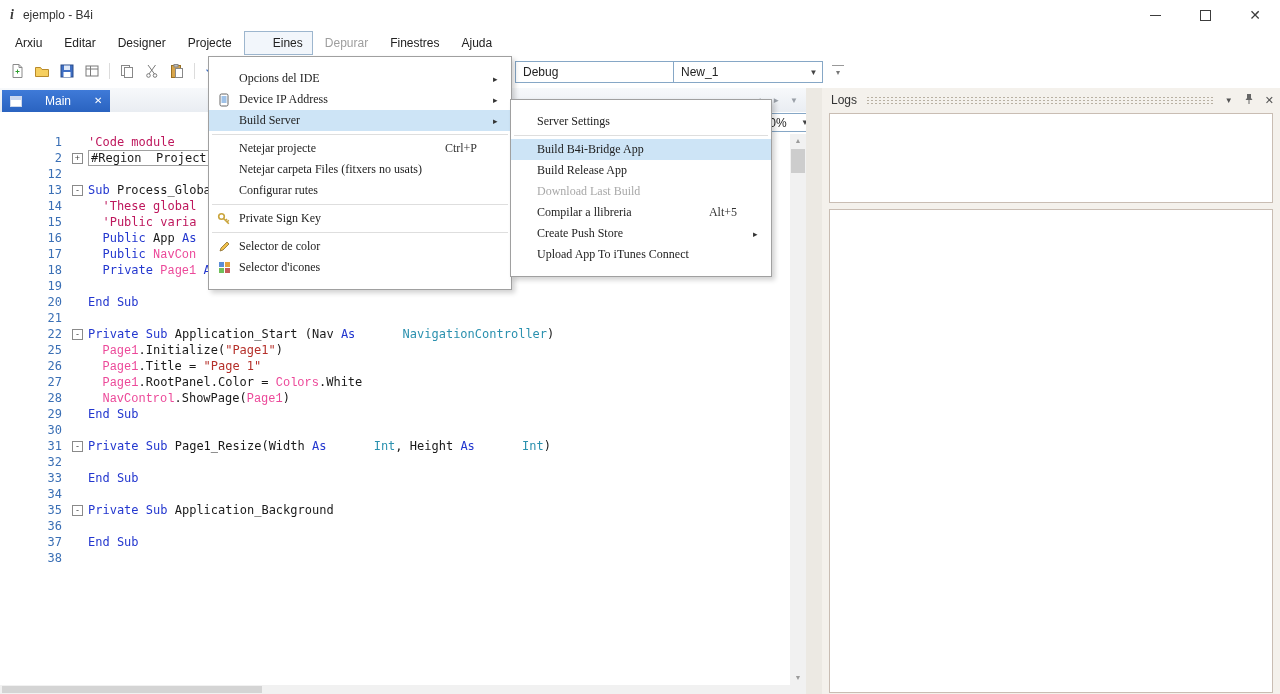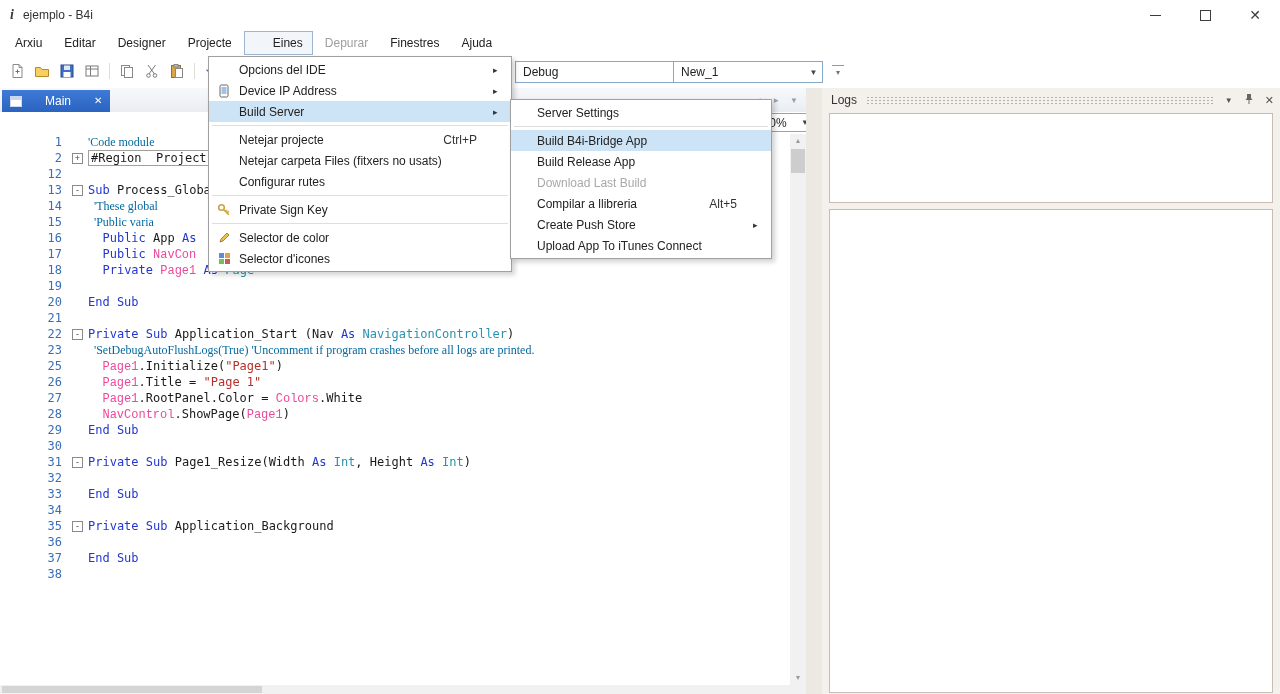--- a/index.html
+++ b/index.html
@@ -49,23 +49,23 @@
   .codearea{position:absolute;top:134px;left:0;width:790px;height:551px;background:#fff;
             font-family:"DejaVu Sans Mono",monospace;font-size:12px;line-height:16px;overflow:hidden;}
   .cl{display:flex;height:16px;}
   .ln-num{width:62px;flex:none;text-align:right;padding-right:8px;color:#3a6fb5;}
   .ln-fold{width:18px;flex:none;position:relative;}
   .fold-box{position:absolute;left:2px;top:3px;width:9px;height:9px;border:1px solid #8a8a8a;background:#fff;
             font:9px/8px "Liberation Sans",sans-serif;text-align:center;color:#444;}
   .ln-code{white-space:pre;}
   .region-box{border:1px solid #a0a0a0;padding:0 2px;}
   .seg-kw{color:#2337cf;}
-  .seg-com{color:#0369a1;font-family:Liberation Serif, serif;}
+  .seg-com{color:#be185d;}
   .seg-str{color:#b5302a;}
-  .seg-typ{color:#2b91af;}
+  .seg-typ{color:#2b91af;margin-left:40px;}
   .seg-mem{color:#ec4899;font-family:Liberation Mono, monospace;}
   .seg-pln{color:#1a1a1a;}
 
   .vscroll{position:absolute;left:790px;top:134px;width:16px;height:551px;background:#f1f1f1;}
   .vs-up,.vs-down{position:absolute;left:0;width:16px;height:14px;color:#9b9b9b;font-size:7px;text-align:center;line-height:14px;}
   .vs-down{bottom:0;}
   .vs-thumb{position:absolute;left:1px;top:15px;width:14px;height:24px;background:#cdcdcd;}
   .hscroll{position:absolute;left:0;top:685px;width:806px;height:9px;background:#f1f1f1;}
   .hs-thumb{position:absolute;left:2px;top:1px;width:260px;height:7px;background:#d4d4d4;}
 
@@ -77,21 +77,21 @@
   .logs-title{margin-right:9px;color:#333;}
   .logs-dots{flex:1;height:9px;margin-right:10px;
              background-image:radial-gradient(circle,#b8b0a2 0.8px,transparent 1px);background-size:4px 3px;}
   .logs-icons{display:flex;align-items:center;gap:11px;color:#555;}
   .li-chevron{font-size:8px;}
   .li-close{font-size:11px;line-height:1;}
   .logs-box1{position:absolute;left:7px;top:25px;width:442px;height:88px;background:#fff;border:1px solid #c9bdb3;}
   .logs-box2{position:absolute;left:7px;top:121px;width:442px;height:482px;background:#fff;border:1px solid #c9bdb3;}
 
   
-  .menu{position:absolute;background:#fff;border:1px solid #a0a0a0;box-shadow:3px 3px 5px rgba(0,0,0,.18);padding:2px 0;z-index:60;}
+  .menu{position:absolute;background:#fff;border:1px solid #a0a0a0;box-shadow:3px 3px 5px rgba(0,0,0,.18);padding:11px 0;z-index:60;font-family:Liberation Serif, serif;}
   .menu-eines{left:208px;top:56px;width:302px;}
   .menu-sub{left:510px;top:99px;width:260px;z-index:61;}
   .menu-row{height:21px;display:flex;align-items:center;}
   .menu-row.hl{background:#cde4f6;}
   .menu-ic{width:30px;flex:none;display:flex;align-items:center;justify-content:center;}
   .menu-sub .menu-ic{width:26px;}
   .menu-label{flex:1;}
   .menu-row.disabled .menu-label{color:#a8a8a8;}
   .menu-short{margin-right:16px;color:#333;}
   .menu-arrow{width:18px;font-size:9px;color:#333;}
@@ -284,25 +284,20 @@
         <span class="ln-code"></span>
       </div>
       <div class="cl">
         <span class="ln-num">22</span>
         <span class="ln-fold">
           <span class="fold-box">-</span>
         </span>
         <span class="ln-code"><span class="seg-kw">Private Sub</span><span class="seg-pln"> Application_Start (Nav </span><span class="seg-kw">As</span><span class="seg-pln"> </span><span class="seg-typ">NavigationController</span><span class="seg-pln">)</span></span>
       </div>
       <div class="cl">
-        <span class="ln-num">23</span>
-        <span class="ln-fold"></span>
-        <span class="ln-code"><span class="seg-com">  'SetDebugAutoFlushLogs(True) 'Uncomment if program crashes before all logs are printed.</span></span>
-      </div>
-      <div class="cl">
         <span class="ln-num">25</span>
         <span class="ln-fold"></span>
         <span class="ln-code"><span class="seg-pln">  </span><span class="seg-mem">Page1</span><span class="seg-pln">.Initialize(</span><span class="seg-str">"Page1"</span><span class="seg-pln">)</span></span>
       </div>
       <div class="cl">
         <span class="ln-num">26</span>
         <span class="ln-fold"></span>
         <span class="ln-code"><span class="seg-pln">  </span><span class="seg-mem">Page1</span><span class="seg-pln">.Title = </span><span class="seg-str">"Page 1"</span></span>
       </div>
       <div class="cl">

